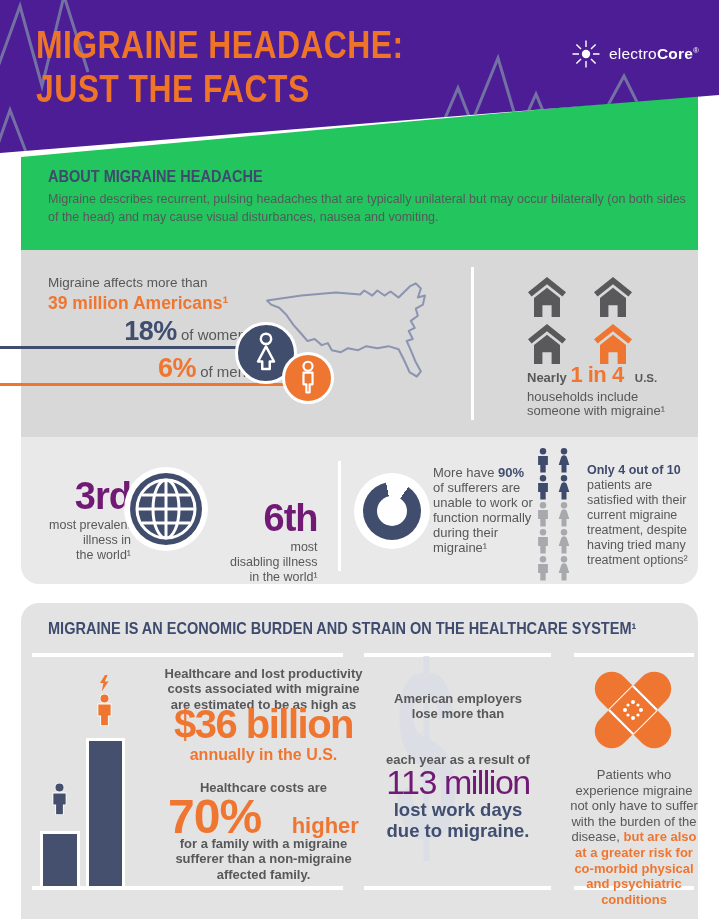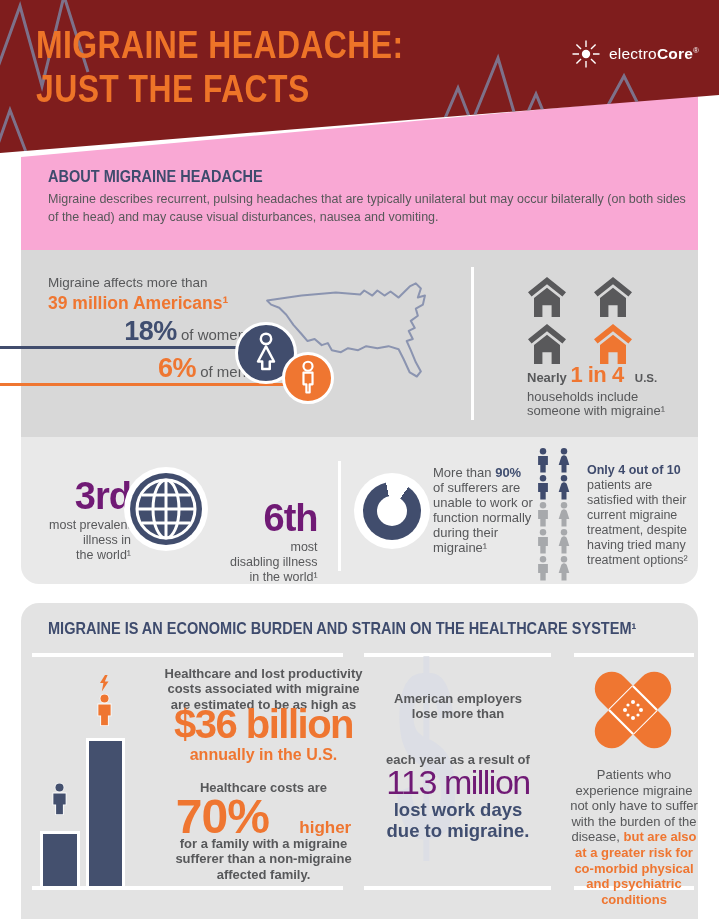--- a/index.html
+++ b/index.html
@@ -2,33 +2,33 @@
 <html><head>
 <meta charset="utf-8">
 <style>
   html,body{margin:0;padding:0;background:#fff;}
   #canvas{position:relative;width:719px;height:919px;background:#ffffff;overflow:hidden;
           font-family:"Liberation Sans","DejaVu Sans",sans-serif;color:#57585a;}
   .condensed{transform:scaleX(0.88);transform-origin:left top;white-space:nowrap;}
   .pre{white-space:pre-line;}
 
   
-  .header{position:absolute;left:0;top:0;width:719px;height:160px;background:#7f1d1d;
+  .header{position:absolute;left:0;top:0;width:719px;height:160px;background:#4c1d95;
           clip-path:polygon(0 0,719px 0,719px 95px,0 153px);z-index:3;}
   .hdr-decor{position:absolute;left:0;top:0;}
   .page-title{position:absolute;left:36px;top:24px;color:#ee7428;font-weight:bold;
               font-size:38px;line-height:1.15;letter-spacing:.5px;transform:scaleX(0.84);
               transform-origin:left top;white-space:nowrap;}
   .logo{position:absolute;left:570px;top:38px;display:flex;align-items:center;gap:7px;color:#fff;}
   .logo-text{font-size:15.5px;letter-spacing:.2px;}
   .logo-text .core{font-weight:bold;}
   .logo-text .reg{font-size:8px;vertical-align:super;}
 
   
-  .about{position:absolute;left:21px;top:95px;width:677px;height:155px;background:#f9a8d4;
+  .about{position:absolute;left:21px;top:95px;width:677px;height:155px;background:#22c55e;
          clip-path:polygon(0 62px,100% 0,100% 100%,0 100%);z-index:2;}
   .about-heading{position:absolute;left:27px;top:72px;color:#3e4b6d;font-size:16.5px;font-weight:bold;}
   .about-body{position:absolute;left:27px;top:96px;width:650px;font-size:12.5px;line-height:1.4;color:#57585a;}
 
   
   .band1{position:absolute;left:21px;top:250px;width:677px;height:187px;background:#d8d8d8;}
   .affects{position:absolute;left:27px;top:25px;}
   .affects-l1{font-size:13.5px;color:#57585a;}
   .affects-l2{font-size:17.5px;font-weight:bold;color:#ef7631;margin-top:3px;}
   .usmap{position:absolute;left:240px;top:28px;}
@@ -90,21 +90,21 @@
   .bar-tall{left:65px;top:135px;width:39px;height:151px;}
   .bar-person{position:absolute;}
   .col-text{position:absolute;text-align:center;line-height:1.18;font-weight:bold;}
   .c1{left:130px;width:225px;}
   .c1-intro{top:63px;font-size:13px;}
   .c1-stat1{top:101px;font-size:40px;font-weight:bold;color:#ef7631;letter-spacing:-1.5px;line-height:1;}
   .c1-cap1{top:143px;font-size:16px;font-weight:bold;color:#ef7631;}
   .c1-mid{top:177px;font-size:13px;}
   .c1-stat2{top:190px;line-height:1;color:#ef7631;font-weight:bold;}
   .c1-stat2 .big{font-size:48px;letter-spacing:-1px;}
-  .c1-stat2 .sml{font-size:17px;margin-left:26px;}
+  .c1-stat2 .sml{font-size:22px;margin-left:26px;}
   .c1-outro{top:233px;font-size:13px;}
   .c2{left:343px;width:188px;}
   .c2-watermark{position:absolute;left:325px;top:55px;width:160px;text-align:center;
         font-size:250px;font-weight:bold;color:#dcdee5;line-height:.78;
         transform:scaleX(0.44);transform-origin:center top;z-index:0;}
   .c2-intro{top:88px;font-size:13px;z-index:1;}
   .c2-stat1{top:115px;font-size:31px;font-weight:bold;color:#404e70;letter-spacing:-1px;line-height:1;z-index:1;}
   .c2-mid{top:149px;font-size:13px;z-index:1;}
   .c2-stat2{top:162px;font-size:34px;font-weight:normal;color:#701a75;letter-spacing:-1.5px;line-height:1;z-index:1;}
   .c2-outro{top:197px;font-size:18.5px;font-weight:bold;color:#404e70;line-height:1.12;z-index:1;}
@@ -257,21 +257,21 @@
 in the world¹</div>
     </div>
 
     <div class="vdiv vdiv2"></div>
 
     <div class="donut">
       <div class="donut-ring">
         <div class="donut-hole"></div>
       </div>
     </div>
-    <div class="donut-text"><span>More than </span><span class="stat">90%</span><span> of sufferers are unable to work or function normally during their migraine¹</span></div>
+    <div class="donut-text"><span>More have </span><span class="stat">90%</span><span> of sufferers are unable to work or function normally during their migraine¹</span></div>
 
     <div class="people">
       <svg class="pp navy" width="14" height="25" viewBox="0 0 13 24" fill="currentColor">
           <use href="#sym-male"></use>
         </svg>
       <svg class="pp navy" width="14" height="25" viewBox="0 0 13 24" fill="currentColor">
           <use href="#sym-female"></use>
         </svg>
       <svg class="pp navy" width="14" height="25" viewBox="0 0 13 24" fill="currentColor">
           <use href="#sym-male"></use>

